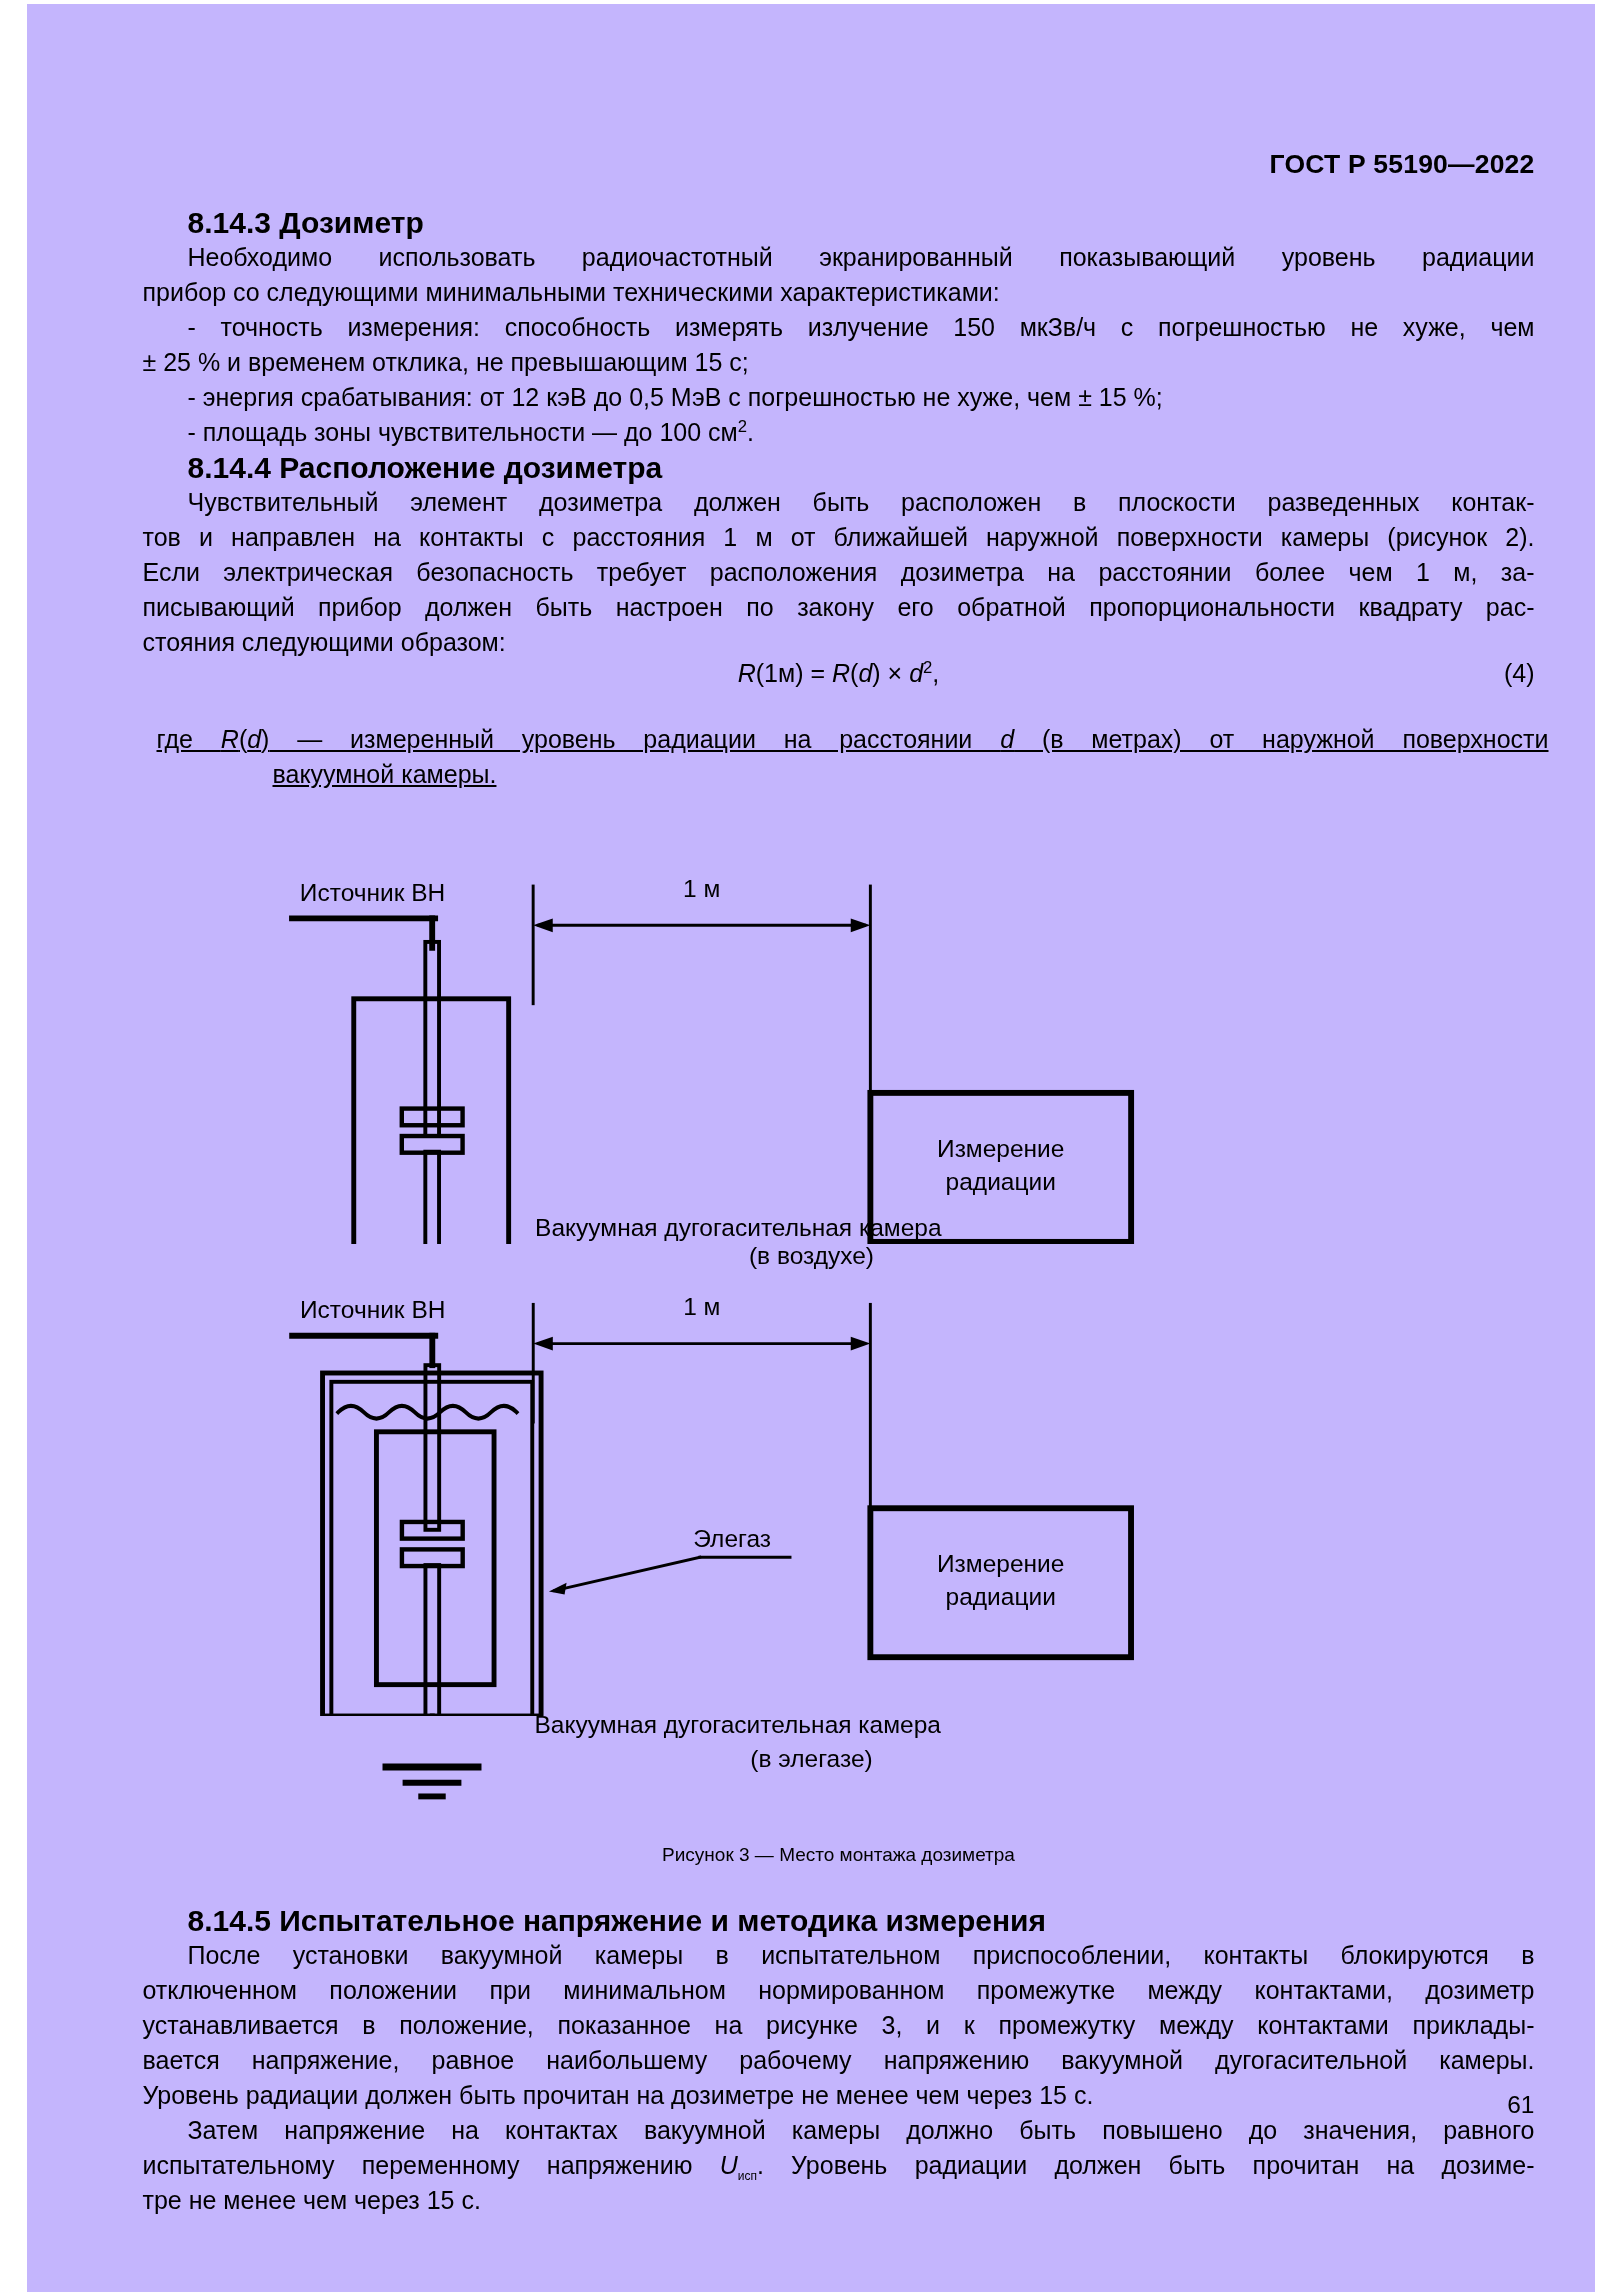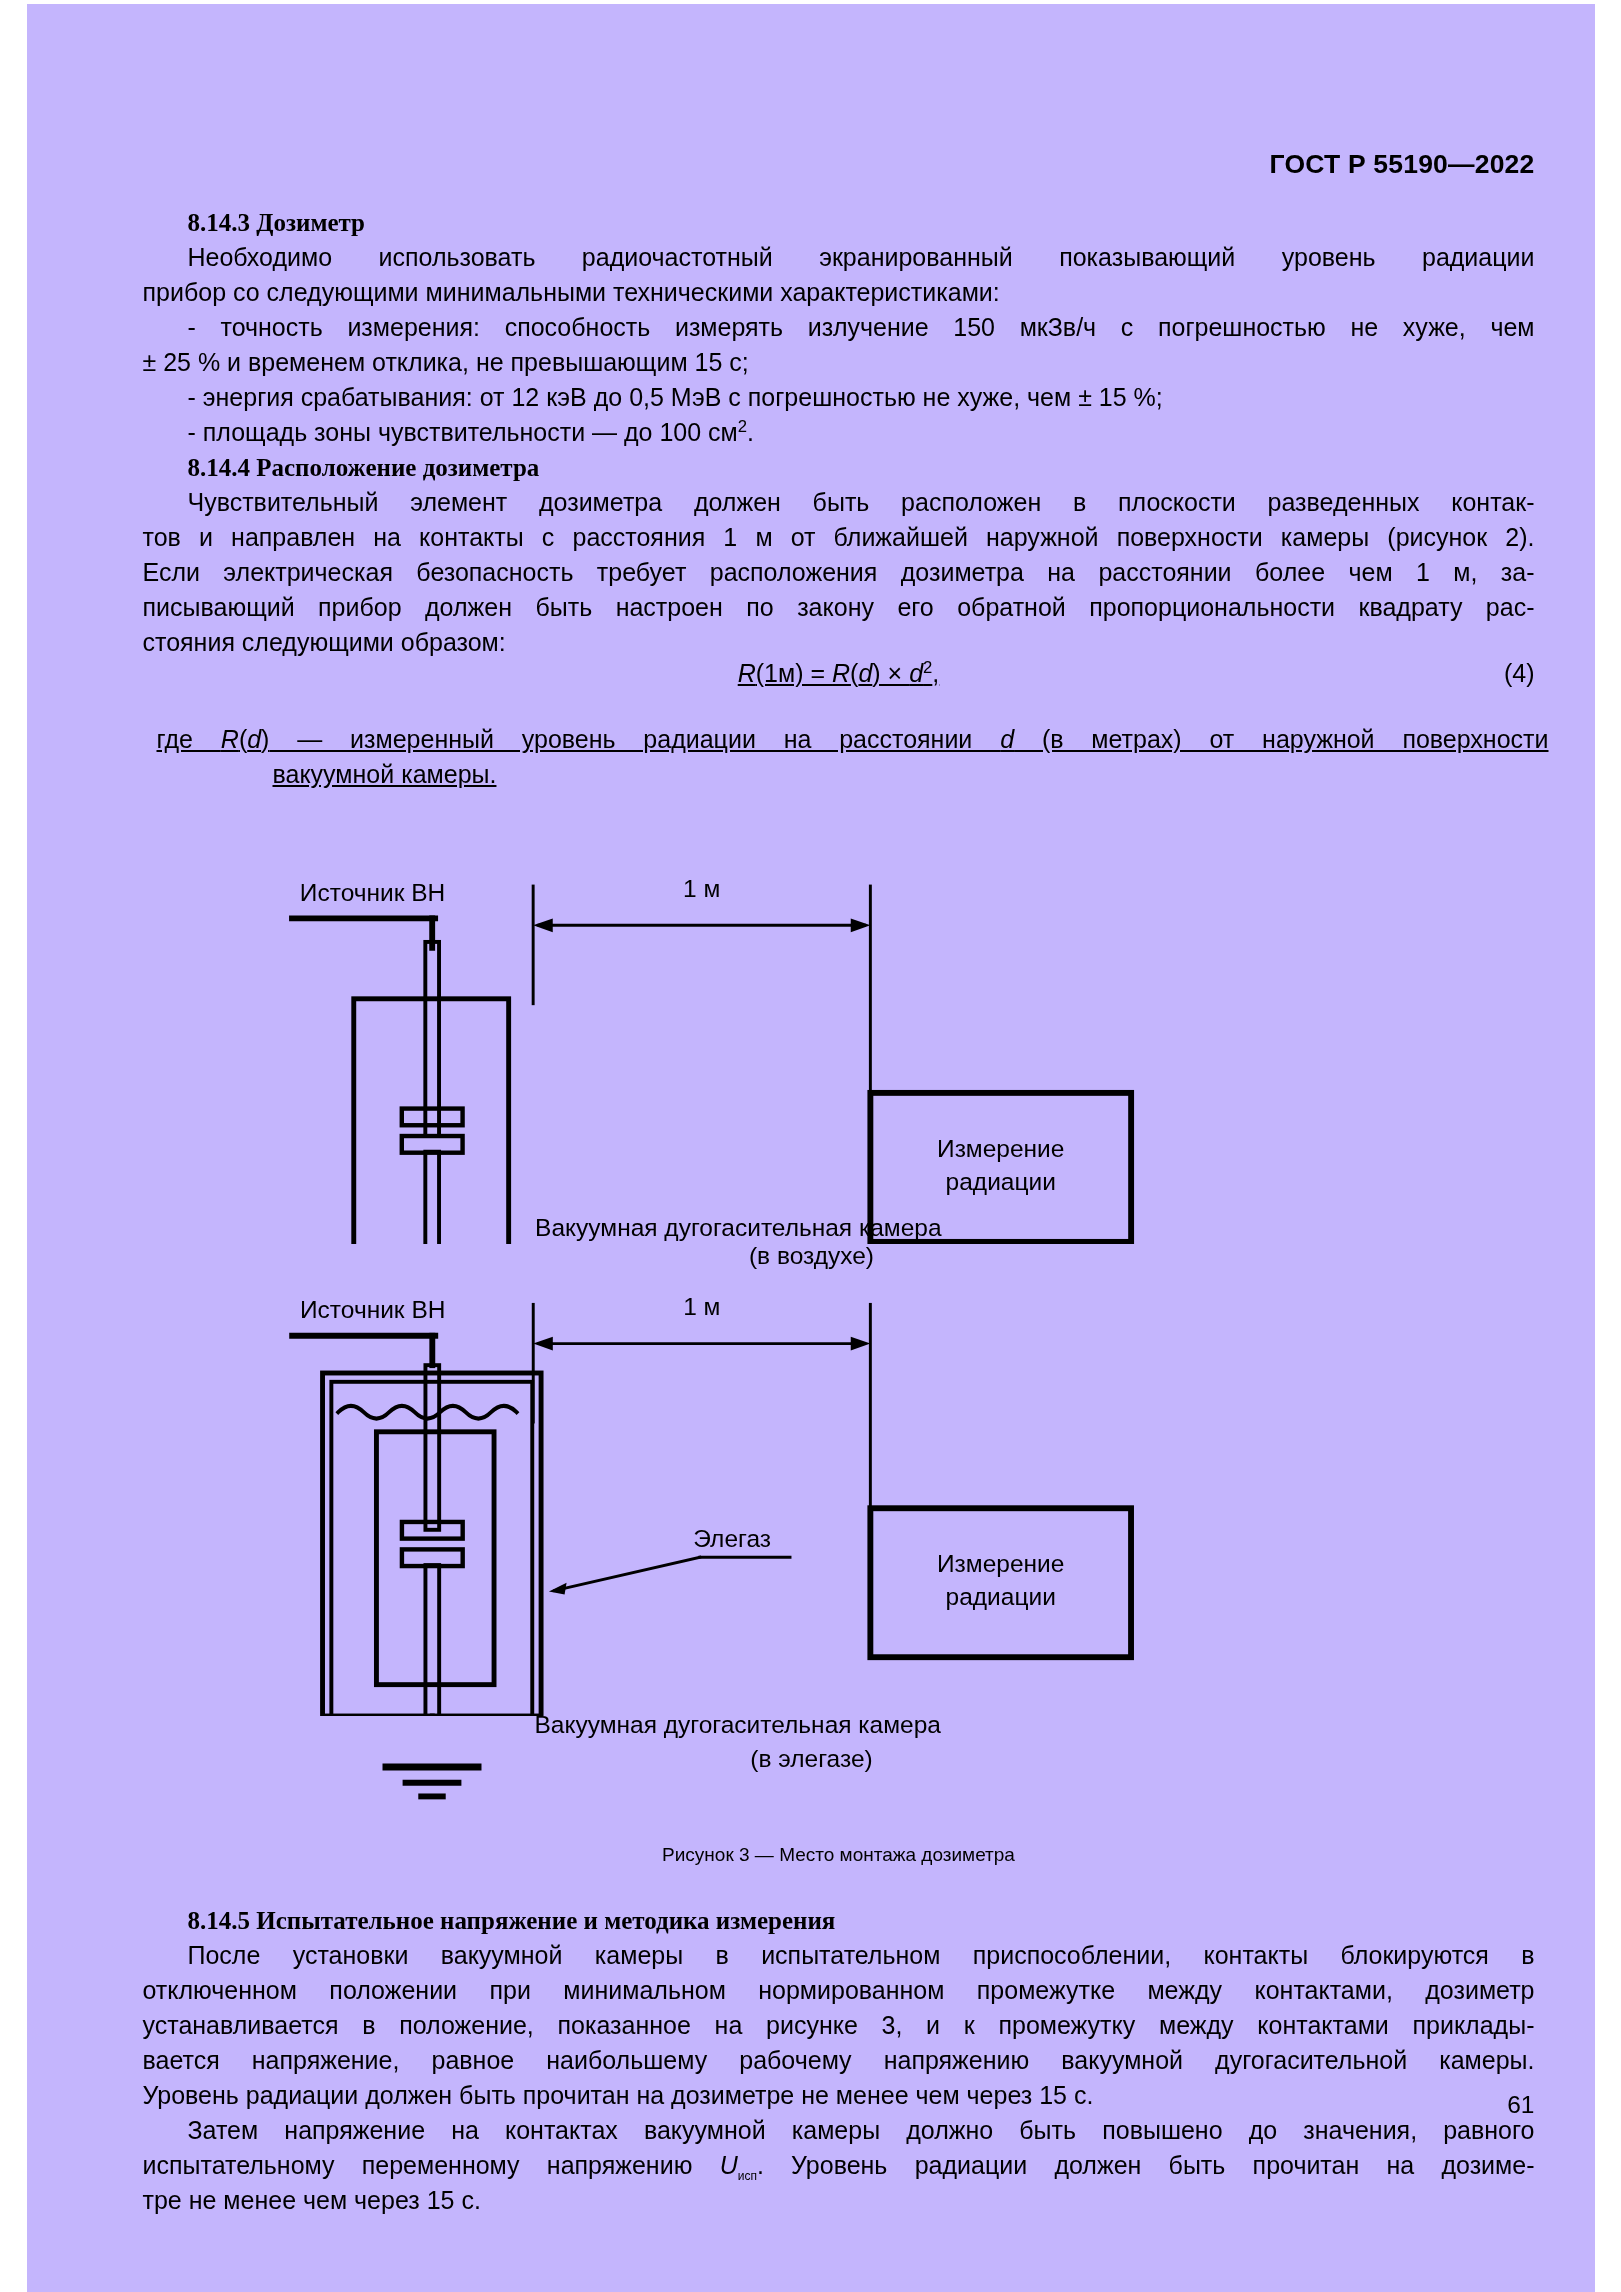--- a/index.html
+++ b/index.html
@@ -46,45 +46,43 @@
     line-height: 35px;
     text-align: justify;
     text-justify: inter-word;
     -webkit-hyphens: none;
     hyphens: none;
   }
   p.par.noindent { text-indent: 0; }
   p.par.indent { text-indent: 45px; }
   h4.head {
     margin: 0;
-    font-size: 25px;
+    font-size: 30px;
     line-height: 35px;
     font-weight: bold;
     text-indent: 45px;
-    font-family: Liberation Serif, serif;
   }
   .bullet { text-indent: 45px; }
   sup.sq { font-size: 16.7px; vertical-align: super; line-height: 0; }
   sub.sb { font-size: 12px; vertical-align: sub; line-height: 0; }
   .ital { font-style: italic; }
 
   
   .formula-row {
     position: absolute;
     left: 0;
     width: 1392px;
     font-size: 25px;
     line-height: 35px;
   }
   .formula-center {
     position: absolute;
     left: 0; right: 0;
     text-align: center;
     font-style: italic;
-    text-decoration: underline;
   }
   .formula-num {
     position: absolute;
     right: 0;
     text-align: right;
     font-style: normal;
   }
 
   .where-block {
     position: absolute;

